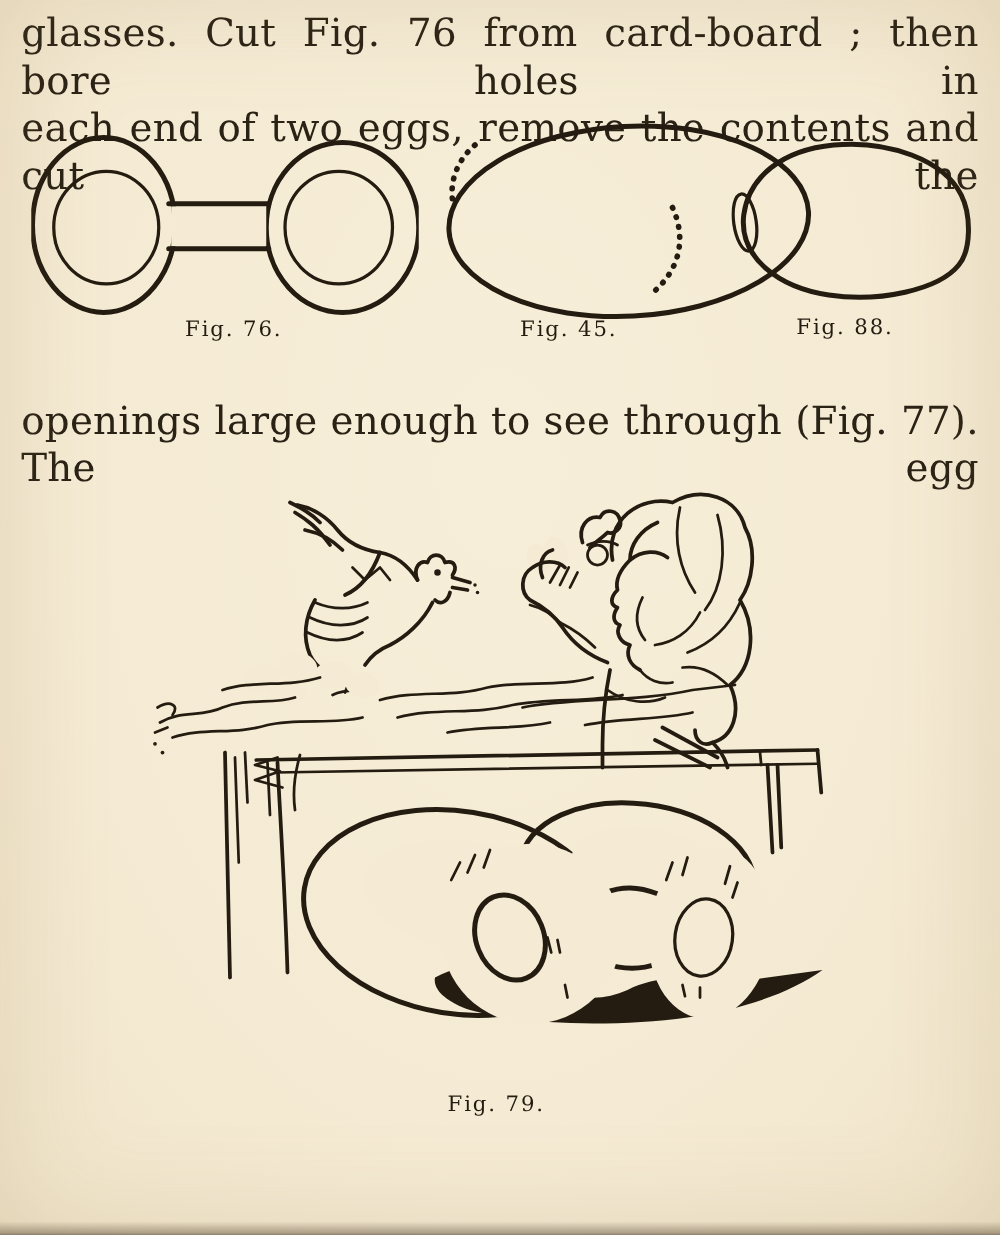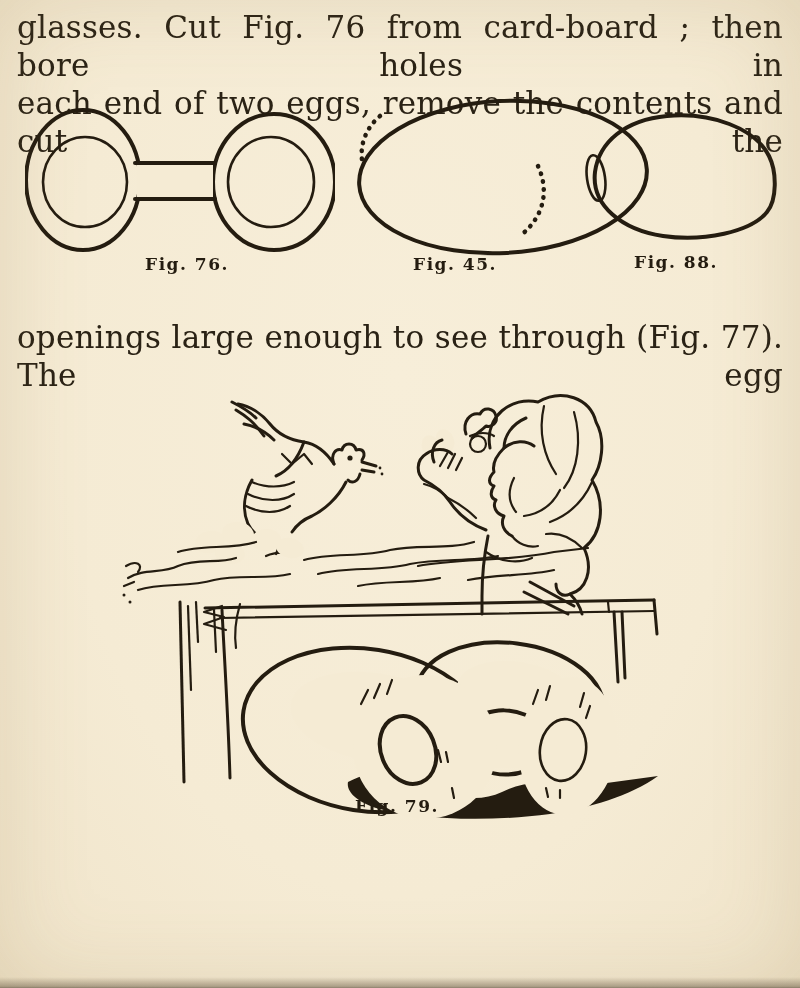--- a/index.html
+++ b/index.html
@@ -21,21 +21,21 @@
   .tline{
     text-align:justify;text-align-last:justify;
     font-size:31px;line-height:38px;
     letter-spacing:.2px;
     white-space:normal;
   }
   .para3 .tline{font-size:22.5px;}
   .tline.lastline{text-align-last:left;}
   .figcap{
     position:absolute;width:140px;text-align:center;
-    font-weight:700;font-size:17px;letter-spacing:1.5px;
+    font-weight:400;font-size:17px;letter-spacing:1.5px;
     color:#241c10;
   }
   svg{position:absolute;display:block;}
   .k{fill:none;stroke:#241c10;stroke-width:3;stroke-linecap:round;stroke-linejoin:round;}
   .k2{stroke-width:2.2;}
   .k25{stroke-width:2.6;}
   .k4{stroke-width:4;}
   .k5{stroke-width:5;}
   .paper{fill:#f5ebd4;stroke:none;}
   .ink{fill:#241c10;stroke:none;}
@@ -186,18 +186,18 @@
       <ellipse class="k k4" cx="290" cy="360" rx="27" ry="35" transform="rotate(-22 290 360)" fill="url(#htd)"></ellipse>
       <ellipse class="k k5 paper" cx="450" cy="356" rx="49" ry="69" transform="rotate(6 450 356)"></ellipse>
       <ellipse class="k k25" cx="445" cy="360" rx="23" ry="31" transform="rotate(8 445 360)" fill="url(#htd)"></ellipse>
       <path class="k k2" d="M 250,300 L 243,314 M 262,294 L 256,308 M 274,290 L 269,304"></path>
       <path class="k k2" d="M 320,360 L 323,372 M 328,362 L 330,372 M 334,398 L 336,408"></path>
       <path class="k k2" d="M 420,300 L 415,314 M 432,296 L 428,310 M 466,303 L 462,317 M 472,316 L 468,328"></path>
       <path class="k k2" d="M 428,398 L 430,407 M 442,400 L 442,408"></path>
     </g>
   </svg>
 
-  <div class="figcap" style="left:327px;top:796px;">Fig. 79.</div>
+  <div class="figcap" style="left:327px;top:874px;">Fig. 79.</div>
 
 
   <div class="vignette"></div>
   <div class="bottom-shade"></div>
 </div>
 
 </body></html>

